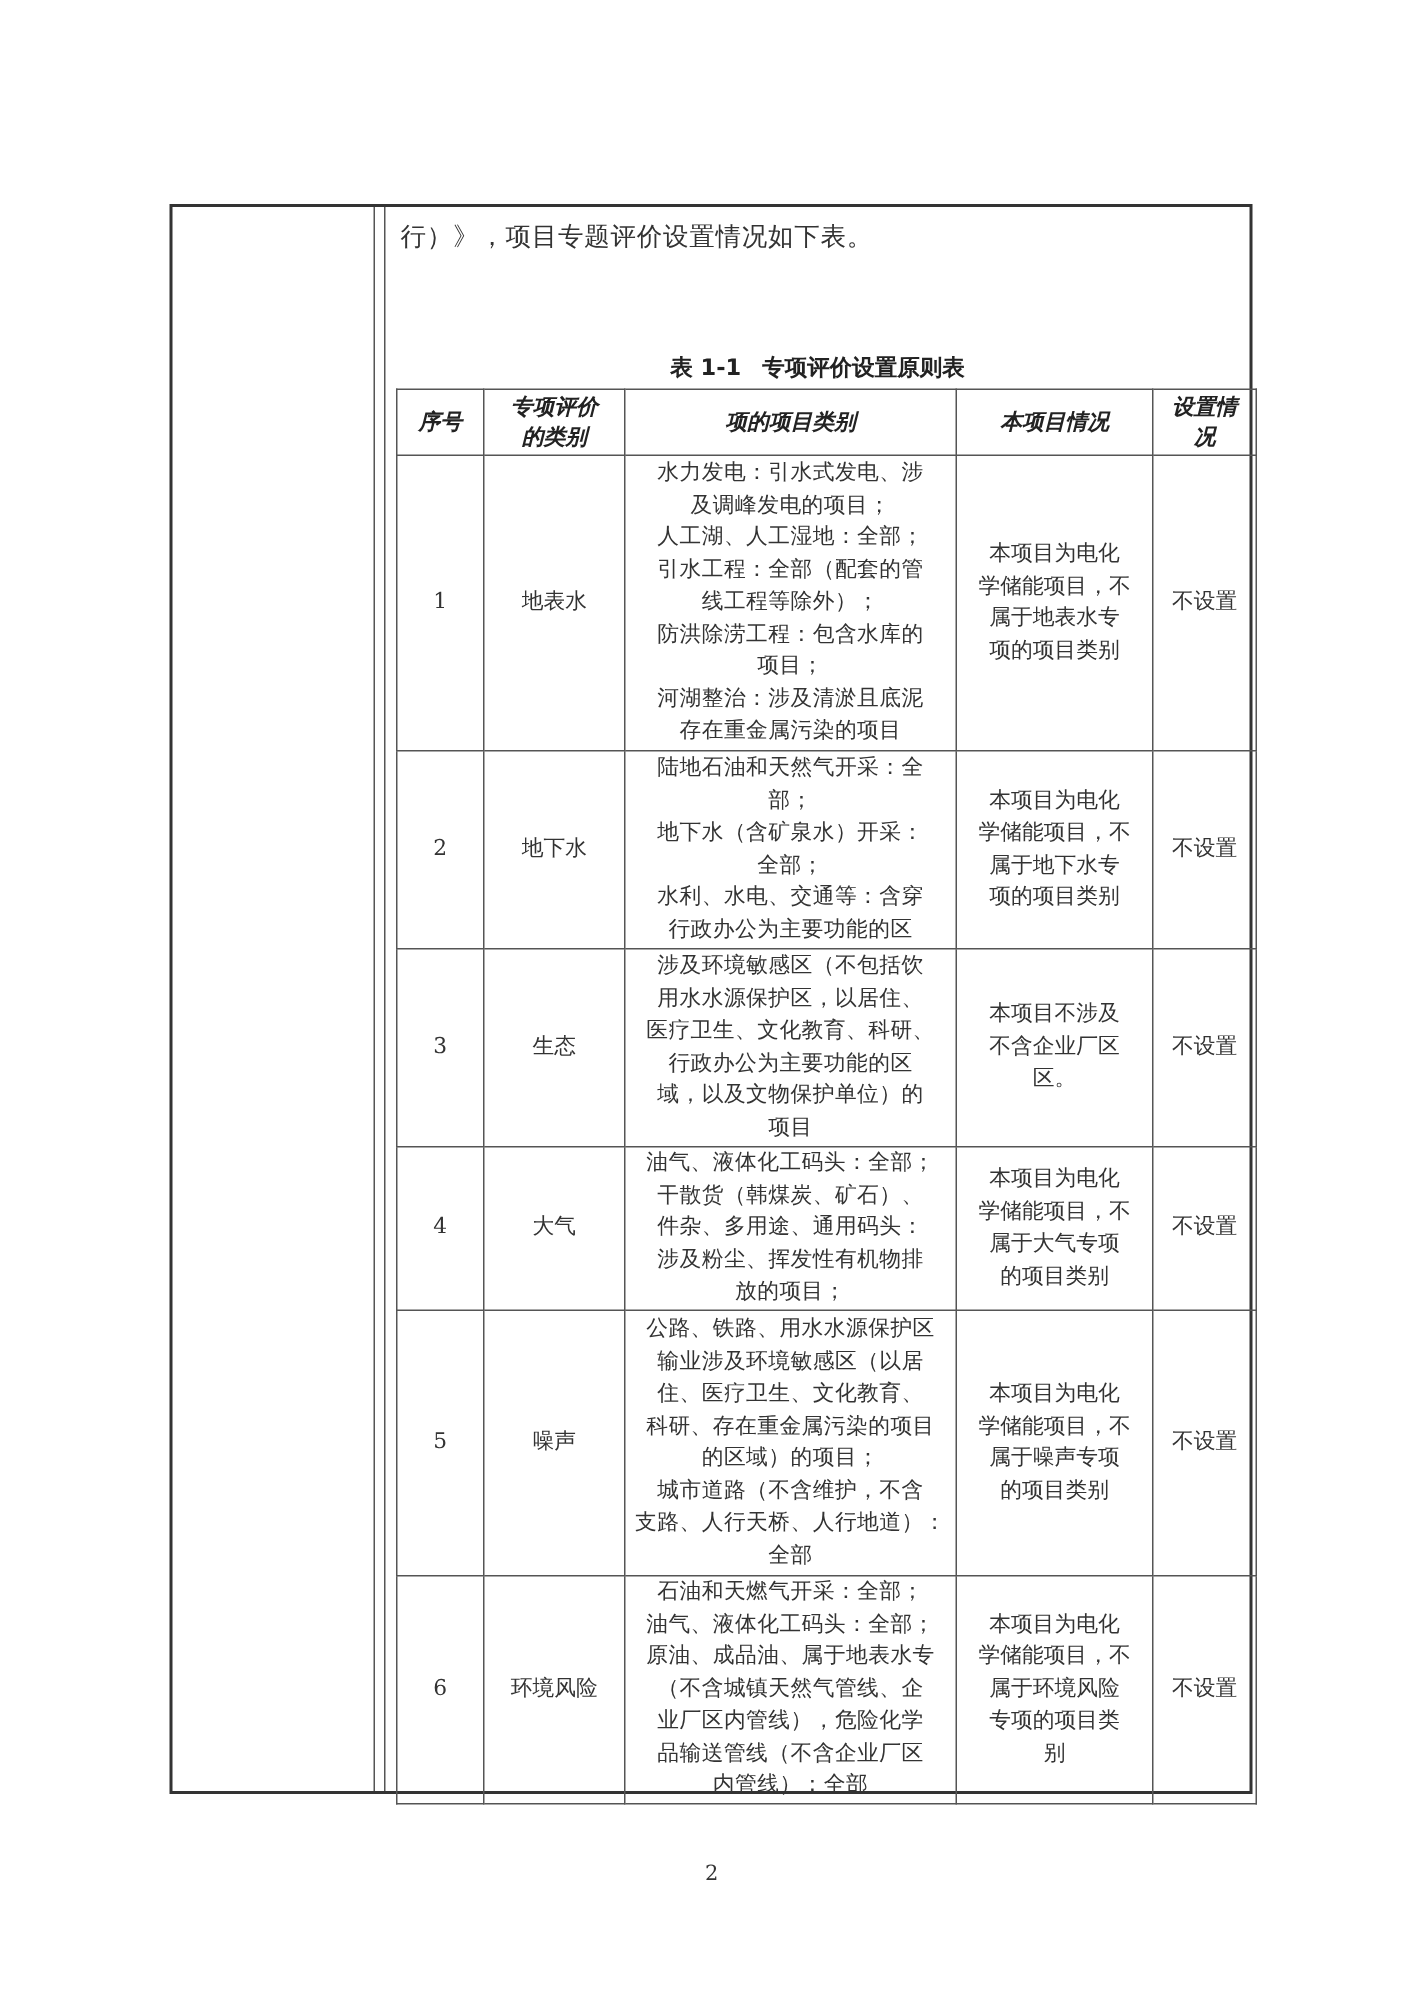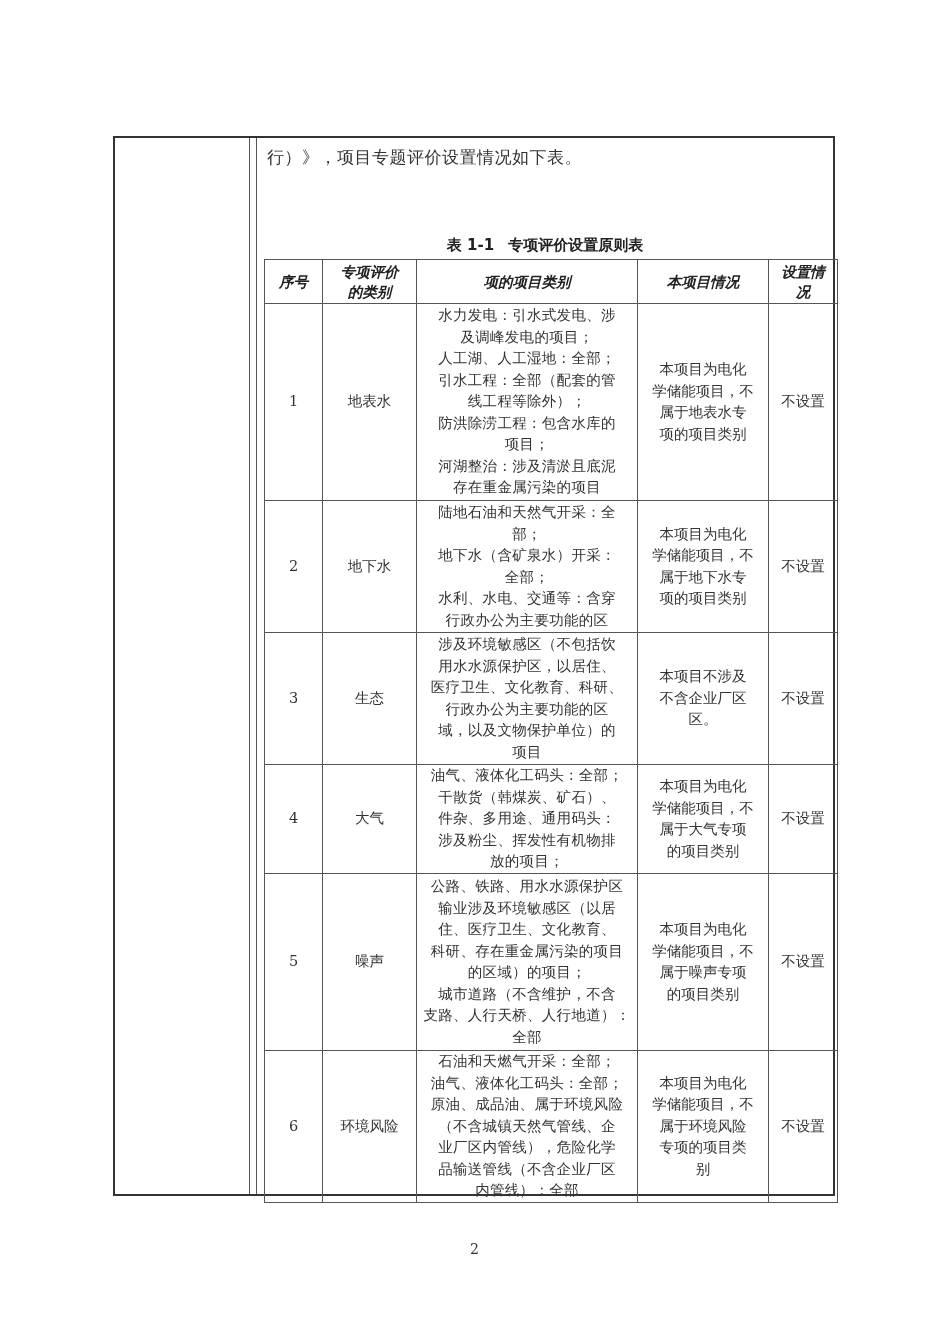--- a/index.html
+++ b/index.html
@@ -168,21 +168,21 @@
               <span class="line">的项目类别</span>
             </td>
           <td>不设置</td>
         </tr>
         <tr class="r6">
           <td>6</td>
           <td>环境风险</td>
           <td class="types">
               <span class="line">石油和天燃气开采：全部；</span>
               <span class="line">油气、液体化工码头：全部；</span>
-              <span class="line">原油、成品油、属于环境风险</span>
+              <span class="line">原油、成品油、属于地表水专</span>
               <span class="line">（不含城镇天然气管线、企</span>
               <span class="line">业厂区内管线），危险化学</span>
               <span class="line">品输送管线（不含企业厂区</span>
               <span class="line">内管线）：全部</span>
             </td>
           <td>
               <span class="line">本项目为电化</span>
               <span class="line">学储能项目，不</span>
               <span class="line">属于环境风险</span>
               <span class="line">专项的项目类</span>

